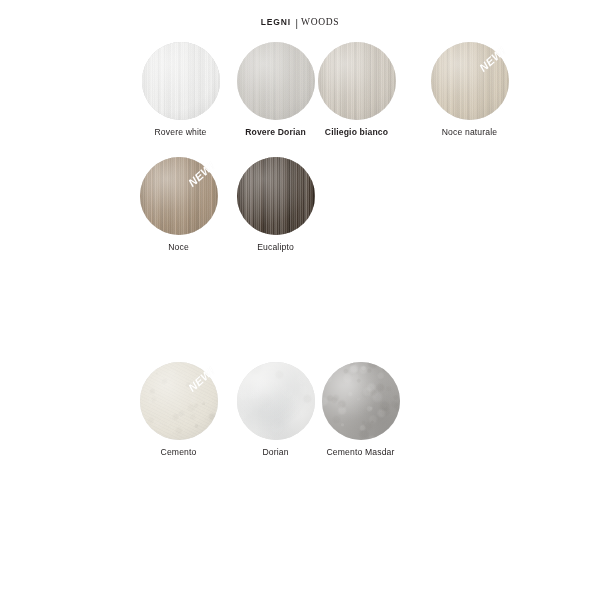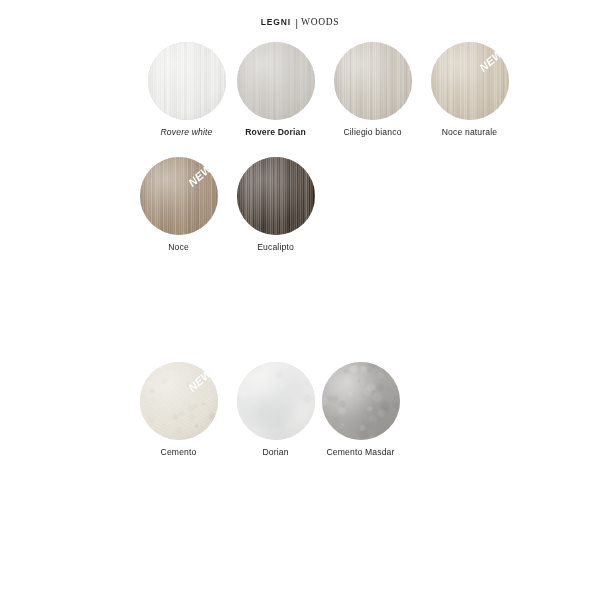--- a/index.html
+++ b/index.html
@@ -96,41 +96,41 @@
 </head>
 <body>
 
 <div class="page">
 
   <div class="section-header" id="hdr-woods" style="top:12px;">
     <span class="word-a">LEGNI</span><span class="sep">|</span><span class="word-b">WOODS</span>
   </div>
 
   <div class="grid" id="grid-woods">
-      <div class="swatch" style="left: 138px; top: 42px; font-style: italic;">
+      <div class="swatch" style="left: 132px; top: 42px;">
         <div class="disc-wrap">
           <div class="disc outlined">
             <div class="base" style="background: rgb(247, 247, 246);"></div>
             <div class="grain" style="background-image: repeating-linear-gradient(90deg, rgba(0, 0, 0, 0) 0px, rgba(0, 0, 0, 0.03) 0.9px, rgba(255, 255, 255, 0.024) 1.6px, rgba(0, 0, 0, 0) 2px), repeating-linear-gradient(90deg, rgba(0, 0, 0, 0) 0px, rgba(0, 0, 0, 0.016) 1.35px, rgba(255, 255, 255, 0.01) 2.4px, rgba(0, 0, 0, 0) 3px), repeating-linear-gradient(90deg, rgba(0, 0, 0, 0) 0px, rgba(0, 0, 0, 0.027) 2.25px, rgba(255, 255, 255, 0.02) 4px, rgba(0, 0, 0, 0) 5px), repeating-linear-gradient(90deg, rgba(0, 0, 0, 0) 0px, rgba(0, 0, 0, 0.016) 3.15px, rgba(255, 255, 255, 0.01) 5.6px, rgba(0, 0, 0, 0) 7px), repeating-linear-gradient(90deg, rgba(0, 0, 0, 0) 0px, rgba(0, 0, 0, 0.024) 4.95px, rgba(255, 255, 255, 0.016) 8.8px, rgba(0, 0, 0, 0) 11px), linear-gradient(90deg, rgba(0, 0, 0, 0.024) 0%, rgba(255, 255, 255, 0.03) 17%, rgba(0, 0, 0, 0.016) 33%, rgba(255, 255, 255, 0.02) 52%, rgba(0, 0, 0, 0.024) 70%, rgba(255, 255, 255, 0.02) 86%, rgba(0, 0, 0, 0.02) 100%);"></div>
             <div class="shade" style="background-image: radial-gradient(circle at 34% 28%, rgba(255, 255, 255, 0.42) 0%, rgba(255, 255, 255, 0.1) 42%, rgba(0, 0, 0, 0) 62%, rgba(0, 0, 0, 0.09) 100%);"></div>
           </div>
         </div>
         <div class="label">Rovere white</div>
       </div>
       <div class="swatch" style="left: 227px; top: 42px; font-weight: bold;">
         <div class="disc-wrap">
           <div class="disc">
             <div class="base" style="background: rgb(213, 210, 204);"></div>
             <div class="grain" style="background-image: repeating-linear-gradient(90deg, rgba(0, 0, 0, 0) 0px, rgba(0, 0, 0, 0.03) 0.9px, rgba(255, 255, 255, 0.024) 1.6px, rgba(0, 0, 0, 0) 2px), repeating-linear-gradient(90deg, rgba(0, 0, 0, 0) 0px, rgba(0, 0, 0, 0.016) 1.35px, rgba(255, 255, 255, 0.01) 2.4px, rgba(0, 0, 0, 0) 3px), repeating-linear-gradient(90deg, rgba(0, 0, 0, 0) 0px, rgba(0, 0, 0, 0.027) 2.25px, rgba(255, 255, 255, 0.02) 4px, rgba(0, 0, 0, 0) 5px), repeating-linear-gradient(90deg, rgba(0, 0, 0, 0) 0px, rgba(0, 0, 0, 0.016) 3.15px, rgba(255, 255, 255, 0.01) 5.6px, rgba(0, 0, 0, 0) 7px), repeating-linear-gradient(90deg, rgba(0, 0, 0, 0) 0px, rgba(0, 0, 0, 0.024) 4.95px, rgba(255, 255, 255, 0.016) 8.8px, rgba(0, 0, 0, 0) 11px), linear-gradient(90deg, rgba(0, 0, 0, 0.024) 0%, rgba(255, 255, 255, 0.03) 17%, rgba(0, 0, 0, 0.016) 33%, rgba(255, 255, 255, 0.02) 52%, rgba(0, 0, 0, 0.024) 70%, rgba(255, 255, 255, 0.02) 86%, rgba(0, 0, 0, 0.02) 100%);"></div>
             <div class="shade" style="background-image: radial-gradient(circle at 34% 28%, rgba(255, 255, 255, 0.42) 0%, rgba(255, 255, 255, 0.1) 42%, rgba(0, 0, 0, 0) 62%, rgba(0, 0, 0, 0.09) 100%);"></div>
           </div>
         </div>
         <div class="label">Rovere Dorian</div>
       </div>
-      <div class="swatch" style="left: 324px; top: 42px;">
+      <div class="swatch" style="left: 308px; top: 42px; font-weight: bold;">
         <div class="disc-wrap">
           <div class="disc">
             <div class="base" style="background: rgb(220, 213, 202);"></div>
             <div class="grain" style="background-image: repeating-linear-gradient(90deg, rgba(0, 0, 0, 0) 0px, rgba(0, 0, 0, 0.055) 0.9px, rgba(255, 255, 255, 0.043) 1.6px, rgba(0, 0, 0, 0) 2px), repeating-linear-gradient(90deg, rgba(0, 0, 0, 0) 0px, rgba(0, 0, 0, 0.027) 1.35px, rgba(255, 255, 255, 0.024) 2.4px, rgba(0, 0, 0, 0) 3px), repeating-linear-gradient(90deg, rgba(0, 0, 0, 0) 0px, rgba(0, 0, 0, 0.047) 2.25px, rgba(255, 255, 255, 0.04) 4px, rgba(0, 0, 0, 0) 5px), repeating-linear-gradient(90deg, rgba(0, 0, 0, 0) 0px, rgba(0, 0, 0, 0.024) 3.15px, rgba(255, 255, 255, 0.02) 5.6px, rgba(0, 0, 0, 0) 7px), repeating-linear-gradient(90deg, rgba(0, 0, 0, 0) 0px, rgba(0, 0, 0, 0.04) 4.95px, rgba(255, 255, 255, 0.03) 8.8px, rgba(0, 0, 0, 0) 11px), linear-gradient(90deg, rgba(0, 0, 0, 0.043) 0%, rgba(255, 255, 255, 0.055) 17%, rgba(0, 0, 0, 0.024) 33%, rgba(255, 255, 255, 0.04) 52%, rgba(0, 0, 0, 0.035) 70%, rgba(255, 255, 255, 0.03) 86%, rgba(0, 0, 0, 0.03) 100%);"></div>
             <div class="shade" style="background-image: radial-gradient(circle at 34% 28%, rgba(255, 255, 255, 0.42) 0%, rgba(255, 255, 255, 0.1) 42%, rgba(0, 0, 0, 0) 62%, rgba(0, 0, 0, 0.09) 100%);"></div>
           </div>
         </div>
         <div class="label">Ciliegio bianco</div>
       </div>
       <div class="swatch" style="left: 421px; top: 42px;">

